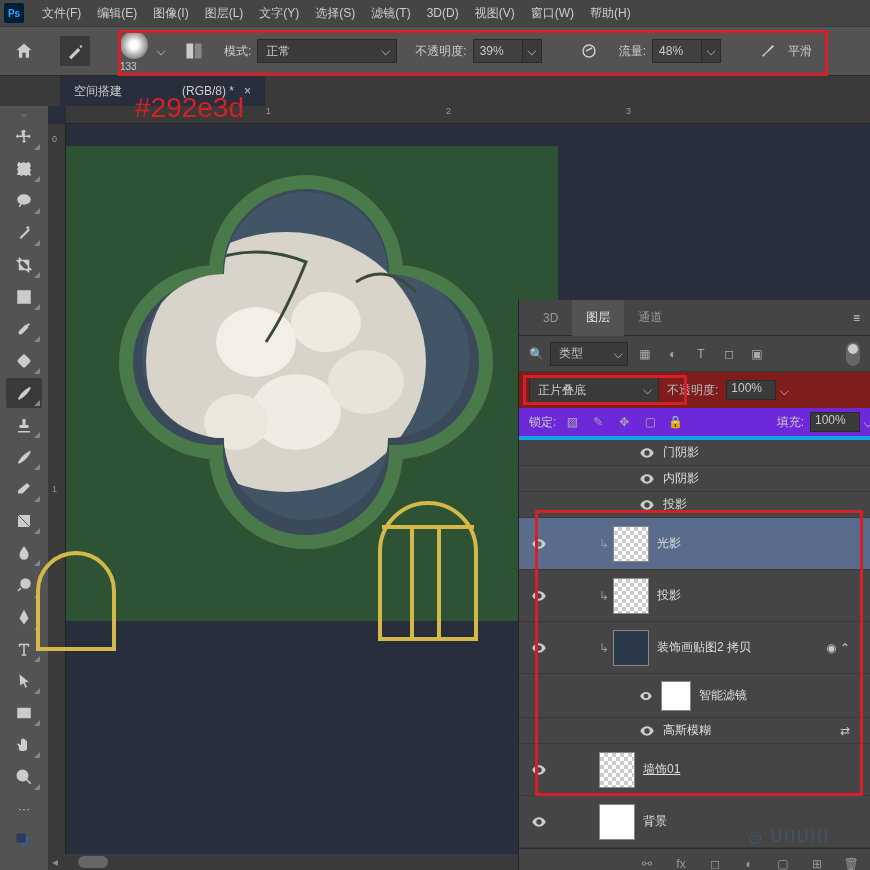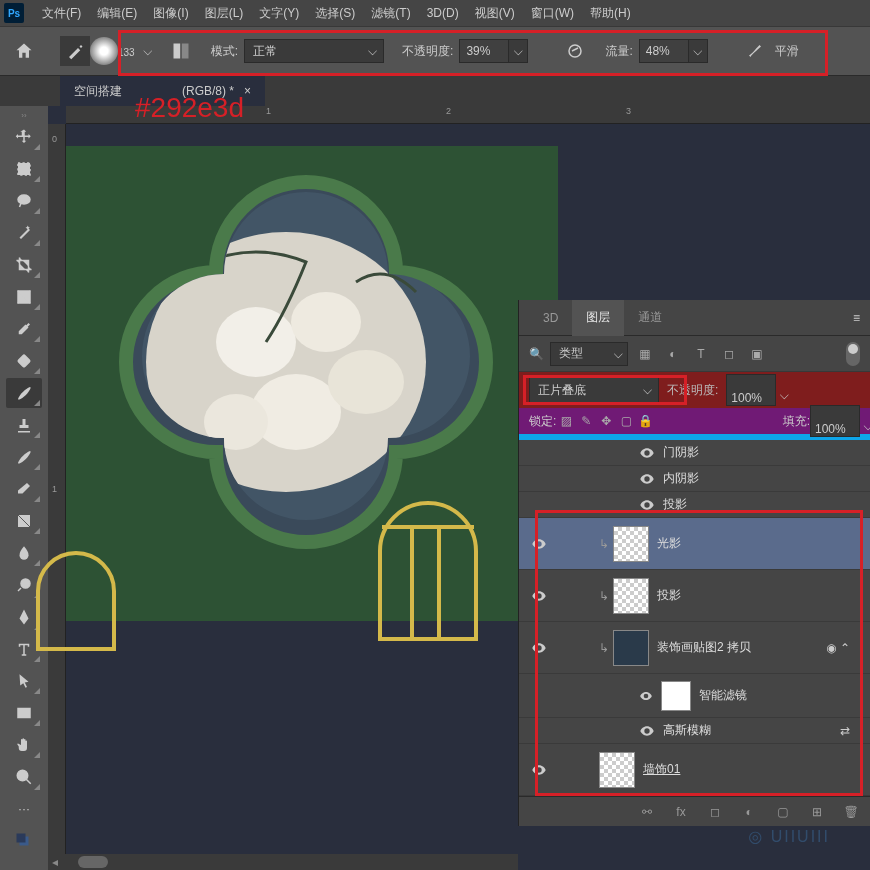--- a/index.html
+++ b/index.html
@@ -6,21 +6,21 @@
 body{width:870px;height:870px;background:#292e3d;overflow:hidden;position:relative}
 .menubar{height:26px;background:#454545;display:flex;align-items:center;padding:0 4px}
 .ps-icon{width:20px;height:20px;background:#001e36;color:#31a8ff;display:flex;align-items:center;justify-content:center;font-weight:bold;font-size:10px;border-radius:2px;margin-right:10px}
 .menu-item{padding:0 8px;cursor:pointer}
 .optionbar{height:50px;background:#535353;display:flex;align-items:center;padding:0 8px;border-top:1px solid #383838;border-bottom:1px solid #2a2a2a;position:relative}
 .highlight-box{position:absolute;border:3px solid #d62027;pointer-events:none}
 .hb1{left:118px;top:30px;width:710px;height:46px}
 .home-btn{width:32px;height:32px;display:flex;align-items:center;justify-content:center;border-radius:3px;cursor:pointer}
 .home-btn svg{fill:#ccc}
 .tool-preview{width:30px;height:30px;background:#3a3a3a;margin-left:20px;display:flex;align-items:center;justify-content:center}
-.brush-preview{display:flex;flex-direction:row;align-items:center;}
+.brush-preview{display:flex;flex-direction:column;align-items:flex-start;margin-left:30px}
 .brush-circle{width:28px;height:28px;border-radius:50%;background:radial-gradient(circle,#fff 20%,#888 70%,transparent)}
 .brush-size{font-size:10px;margin-top:2px}
 .dropdown-arrow{width:14px;height:14px;margin-left:6px;display:flex;align-items:center;justify-content:center;cursor:pointer}
 .swap-icon{width:24px;height:24px;margin-left:14px;display:flex;align-items:center;justify-content:center}
 .opt-label{margin-left:18px}
 .opt-select{background:#3a3a3a;border:1px solid #2a2a2a;height:24px;padding:0 8px;display:flex;align-items:center;margin-left:6px;min-width:140px;position:relative;cursor:pointer}
 .opt-select::after{content:"⌵";position:absolute;right:6px}
 .opt-input{background:#404040;border:1px solid #2a2a2a;height:24px;padding:0 6px;display:flex;align-items:center;margin-left:6px;width:50px;position:relative}
 .opt-input::after{content:"⌵";position:absolute;right:-20px;width:18px;height:22px;background:#3a3a3a;border:1px solid #2a2a2a;display:flex;align-items:center;justify-content:center}
 .opt-spacer{width:28px}
@@ -55,23 +55,23 @@
 .filter-select{background:#3a3a3a;border:1px solid #2a2a2a;height:24px;padding:0 8px;display:flex;align-items:center;width:78px;position:relative;cursor:pointer}
 .filter-select::after{content:"⌵";position:absolute;right:4px}
 .filter-icon{width:22px;height:22px;display:flex;align-items:center;justify-content:center;cursor:pointer;color:#aaa}
 .filter-toggle{width:14px;height:24px;background:#666;border-radius:7px;margin-left:auto;position:relative}
 .filter-toggle::before{content:"";position:absolute;width:10px;height:10px;background:#ccc;border-radius:50%;top:2px;left:2px}
 .blend-row{height:36px;display:flex;align-items:center;padding:0 10px;gap:8px;background:#7f1d1d;position:relative}
 .blend-select{background:#3a3a3a;border:1px solid #2a2a2a;height:26px;padding:0 8px;display:flex;align-items:center;width:130px;position:relative;cursor:pointer}
 .blend-select::after{content:"⌵";position:absolute;right:6px}
 .hb2{left:4px;top:3px;width:164px;height:30px}
 .opacity-lbl{color:#bbb}
-.opacity-input{background:#3a3a3a;border:1px solid #2a2a2a;height:32px;width:50px;padding:0 4px;display:flex;align-items:flex-end;position:relative}
+.opacity-input{background:#3a3a3a;border:1px solid #2a2a2a;height:20px;width:50px;padding:0 4px;display:flex;align-items:flex-start;position:relative}
 .opacity-input::after{content:"⌵";position:absolute;right:-16px;width:14px;height:20px;display:flex;align-items:center;justify-content:center}
-.lock-row{height:32px;display:flex;align-items:center;padding:0 10px;gap:0;background:#701a75;border-bottom:6px solid #0ea5e9}
+.lock-row{height:32px;display:flex;align-items:center;padding:0 10px;gap:6px;background:#6d28d9;border-bottom:4px solid #0ea5e9}
 .lock-icon{width:20px;height:20px;display:flex;align-items:center;justify-content:center;cursor:pointer;color:#aaa}
 .layers-list{background:#454545;position:relative}
 .layer-row{height:52px;display:flex;align-items:center;border-bottom:1px solid #3a3a3a;position:relative}
 .layer-row.selected{background:#5a6b8c}
 .layer-row.small{height:26px}
 .vis-col{width:40px;display:flex;align-items:center;justify-content:center}
 .eye{width:16px;height:16px;cursor:pointer}
 .eye svg{fill:#ccc}
 .indent{width:40px}
 .indent2{width:80px}
@@ -461,20 +461,30 @@
       <div class="vis-col">
           <span class="eye"><svg viewBox="0 0 24 24">
               <path d="M12 5c-5 0-9 4-10 7 1 3 5 7 10 7s9-4 10-7c-1-3-5-7-10-7zm0 11a4 4 0 110-8 4 4 0 010 8z"></path>
             </svg></span>
         </div>
       <div class="indent"></div>
       <div class="layer-thumb checker"></div>
       <span class="layer-name underline">墙饰01</span>
     </div>
     <div class="highlight-box hb3"></div>
+    <div class="layer-row">
+      <div class="vis-col">
+          <span class="eye"><svg viewBox="0 0 24 24">
+              <path d="M12 5c-5 0-9 4-10 7 1 3 5 7 10 7s9-4 10-7c-1-3-5-7-10-7zm0 11a4 4 0 110-8 4 4 0 010 8z"></path>
+            </svg></span>
+        </div>
+      <div class="indent"></div>
+      <div class="layer-thumb white"></div>
+      <span class="layer-name">背景</span>
+    </div>
   </div>
   <div class="panel-footer">
     <div class="footer-icon">⚯</div>
     <div class="footer-icon">fx</div>
     <div class="footer-icon">◻</div>
     <div class="footer-icon">◐</div>
     <div class="footer-icon">▢</div>
     <div class="footer-icon">⊞</div>
     <div class="footer-icon">🗑</div>
   </div>

